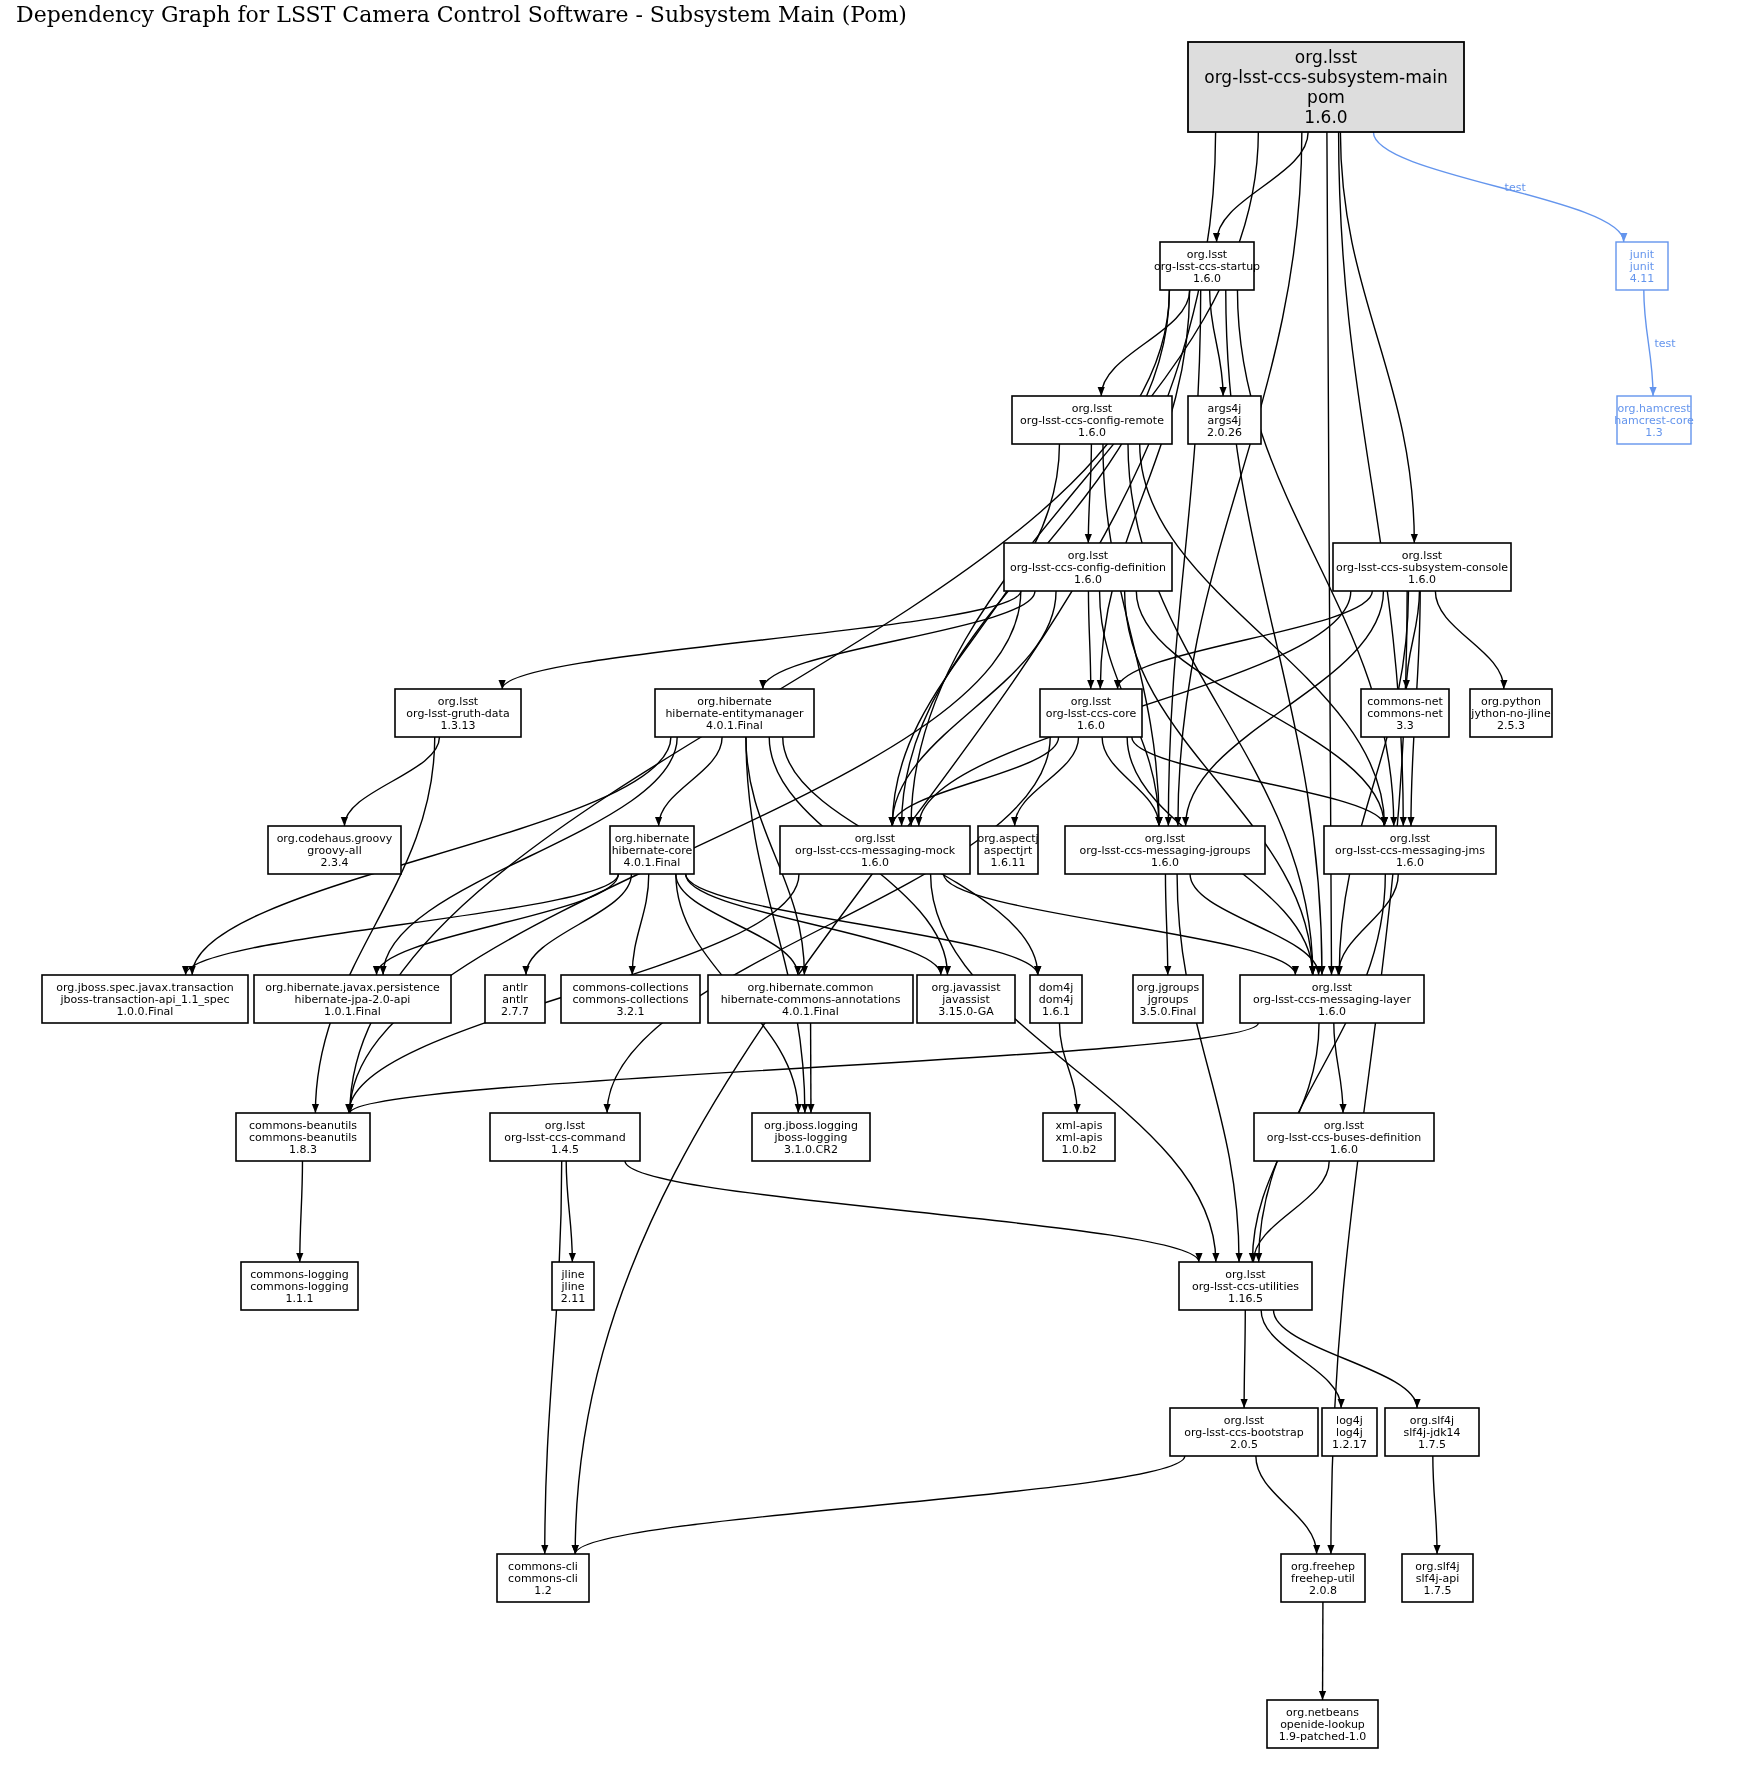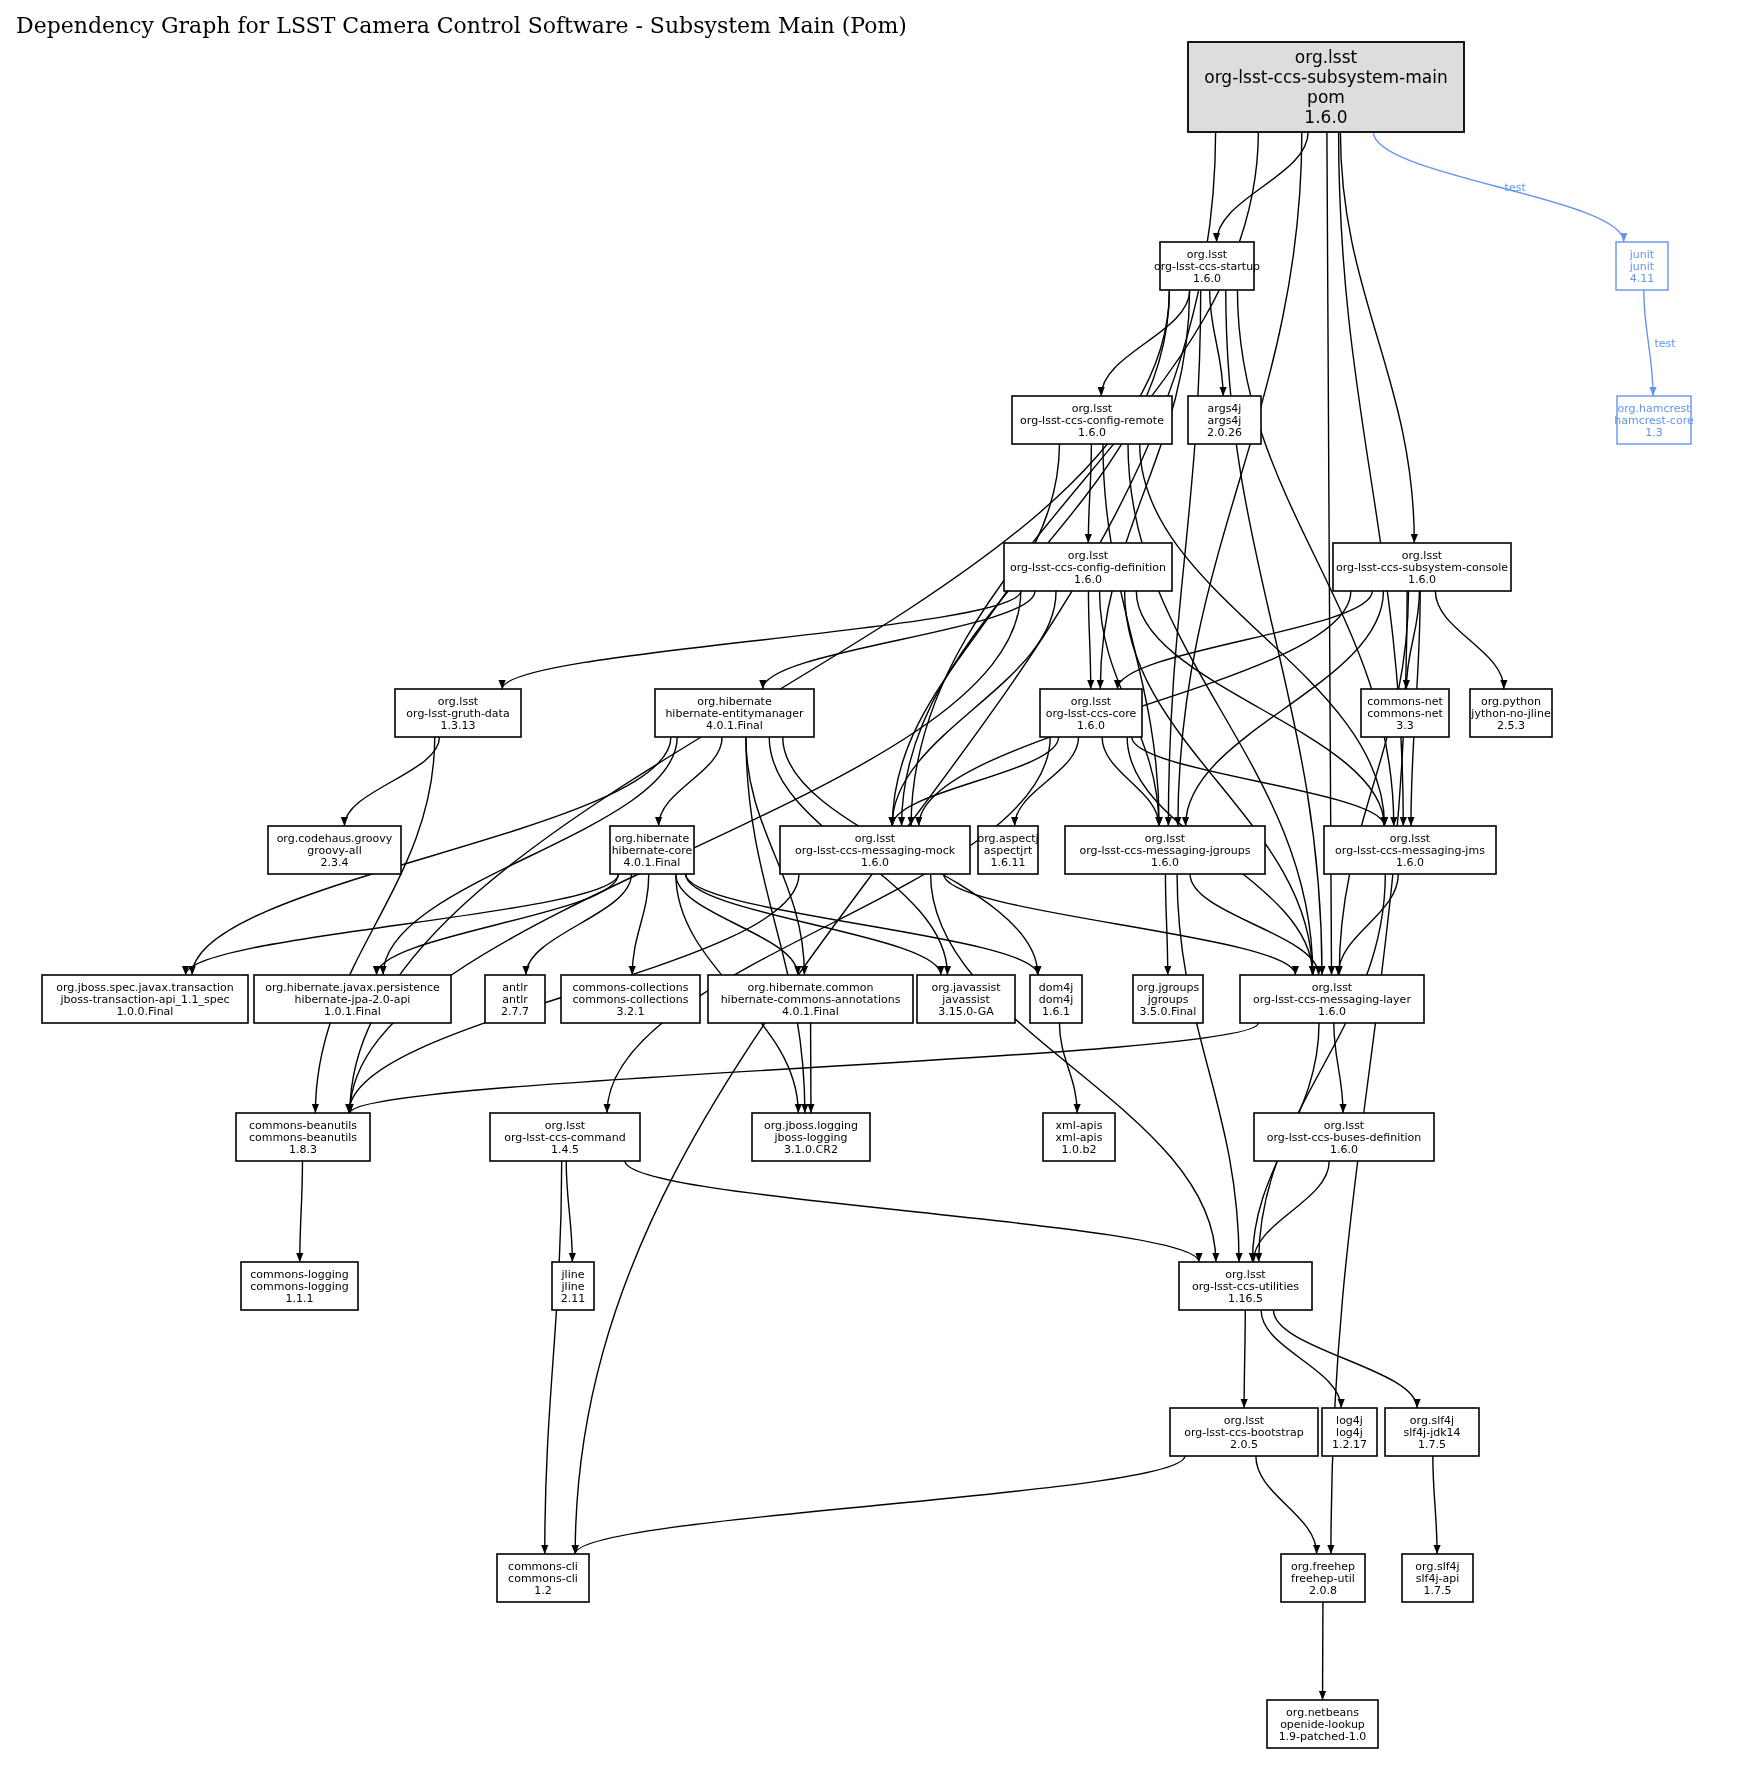--- a/index.html
+++ b/index.html
@@ -1,17 +1,17 @@
 <!DOCTYPE html>
 <html><head>
 <meta charset="utf-8">
 <style>
   html, body { margin:0; padding:0; background:#ffffff; }
   body { width:1748px; height:1773px; position:relative; overflow:hidden; font-family:"DejaVu Sans", sans-serif; }
-  #title { position:absolute; left:16px; top:13px; font-family:"DejaVu Serif", serif; font-size:22px; color:#000; white-space:nowrap; }
+  #title { position:absolute; left:16px; top:2px; font-family:"DejaVu Serif", serif; font-size:22px; color:#000; white-space:nowrap; }
   #graph { position:absolute; left:0; top:0; }
   .node-rect { fill:#ffffff; stroke:#000000; stroke-width:1.6; }
   .node-root { fill:#dddddd; stroke:#000000; stroke-width:1.8; }
   .node-test { fill:#ffffff; stroke:#6495ed; stroke-width:1.4; }
   .node-text { font-family:"DejaVu Sans", sans-serif; font-size:11px; fill:#000; text-anchor:middle; }
   .root-text { font-family:"DejaVu Sans", sans-serif; font-size:17px; fill:#000; text-anchor:middle; }
   .test-text { fill:#6495ed; }
   .edge { fill:none; stroke:#000; stroke-width:1.4; }
   .edge-test { fill:none; stroke:#6495ed; stroke-width:1.4; }
   .edge-label { font-family:"DejaVu Sans", sans-serif; font-size:11px; fill:#6495ed; }

